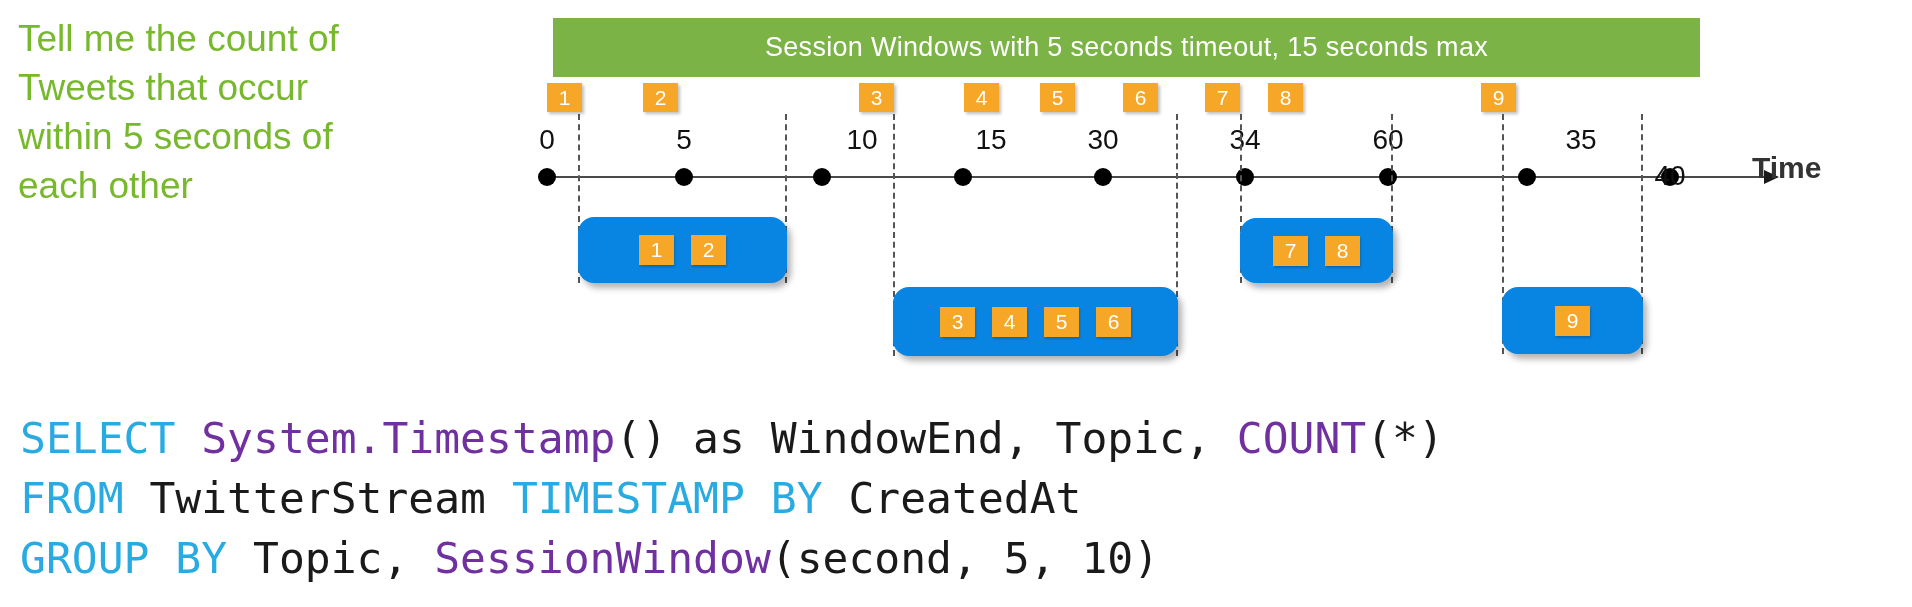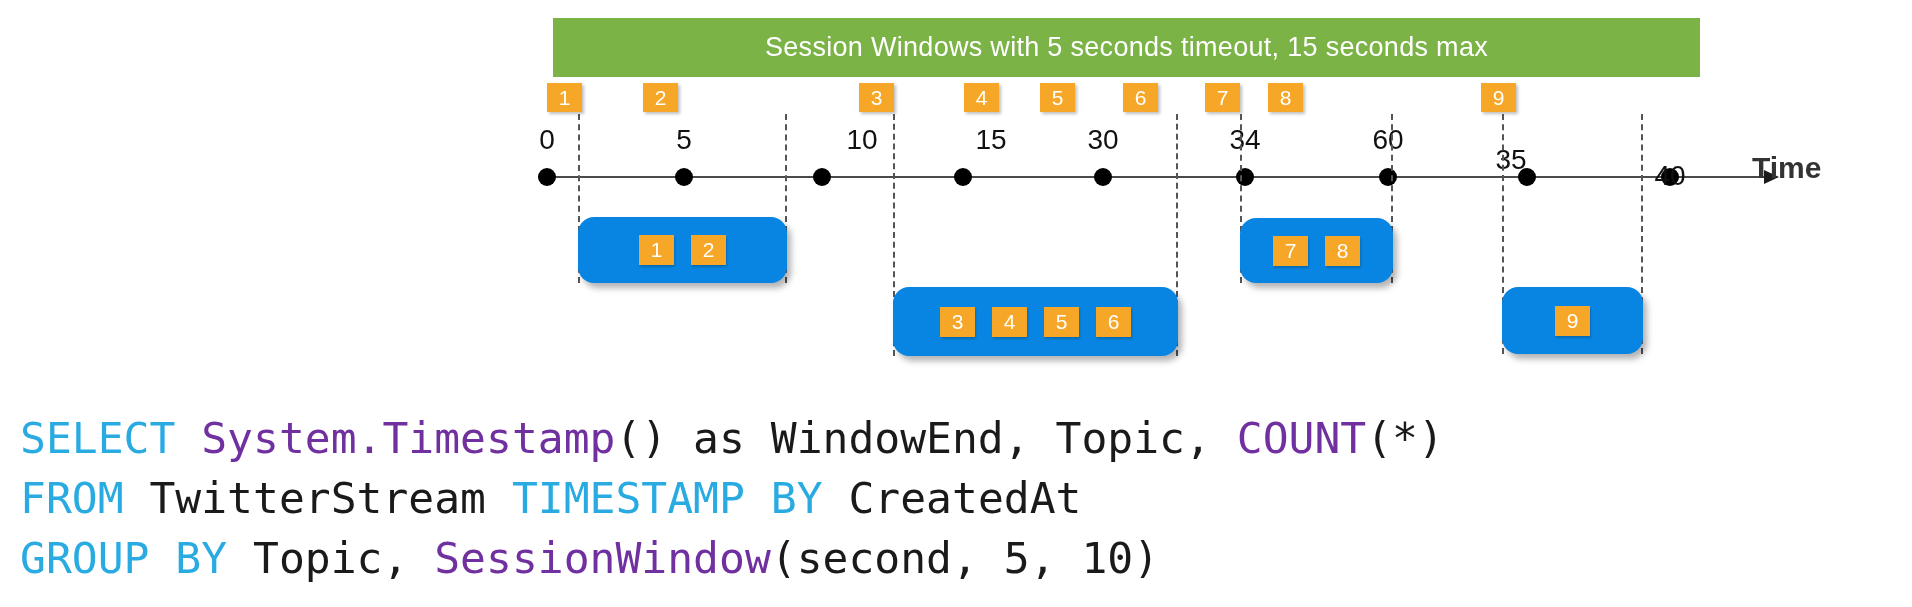--- a/index.html
+++ b/index.html
@@ -45,20 +45,24 @@
   }
   .code {
     position:absolute; left:20px; top:408px;
     font-family:"DejaVu Sans Mono", monospace; font-size:43px; line-height:60px; white-space:pre;
   }
 </style>
 </head>
 <body>
 
 <div class="canvas">
+  <div class="query-text" style="color: rgb(119, 184, 44);">Tell me the count of
+Tweets that occur
+within 5 seconds of
+each other</div>
 
   <div class="banner" style="background: rgb(123, 179, 71);">
     <span>Session Windows with 5 seconds timeout, 15 seconds max</span>
   </div>
 
   <div>
     <div class="axis-line"></div>
     <div class="axis-arrow"></div>
     <div class="axis-label">
       <div>Time</div>
@@ -72,21 +76,21 @@
         <div class="tick-label" style="left: 832px;">10</div>
         <div class="dot" style="left: 954px;"></div>
         <div class="tick-label" style="left: 961px;">15</div>
         <div class="dot" style="left: 1094px;"></div>
         <div class="tick-label" style="left: 1073px;">30</div>
         <div class="dot" style="left: 1236px;"></div>
         <div class="tick-label" style="left: 1215px;">34</div>
         <div class="dot" style="left: 1379px;"></div>
         <div class="tick-label" style="left: 1358px;">60</div>
         <div class="dot" style="left: 1518px;"></div>
-        <div class="tick-label" style="left: 1481px; margin-top: 20px;">35</div>
+        <div class="tick-label" style="left: 1551px;">35</div>
         <div class="dot" style="left: 1661px;"></div>
         <div class="tick-label" style="left: 1640px; margin-top: 36px;">40</div>
       </div>
     <div id="event-markers">
         <div class="event-marker" style="left: 547px; background: rgb(247, 167, 40);">1</div>
         <div class="event-marker" style="left: 643px; background: rgb(247, 167, 40);">2</div>
         <div class="event-marker" style="left: 859px; background: rgb(247, 167, 40);">3</div>
         <div class="event-marker" style="left: 964px; background: rgb(247, 167, 40);">4</div>
         <div class="event-marker" style="left: 1040px; background: rgb(247, 167, 40);">5</div>
         <div class="event-marker" style="left: 1123px; background: rgb(247, 167, 40);">6</div>

